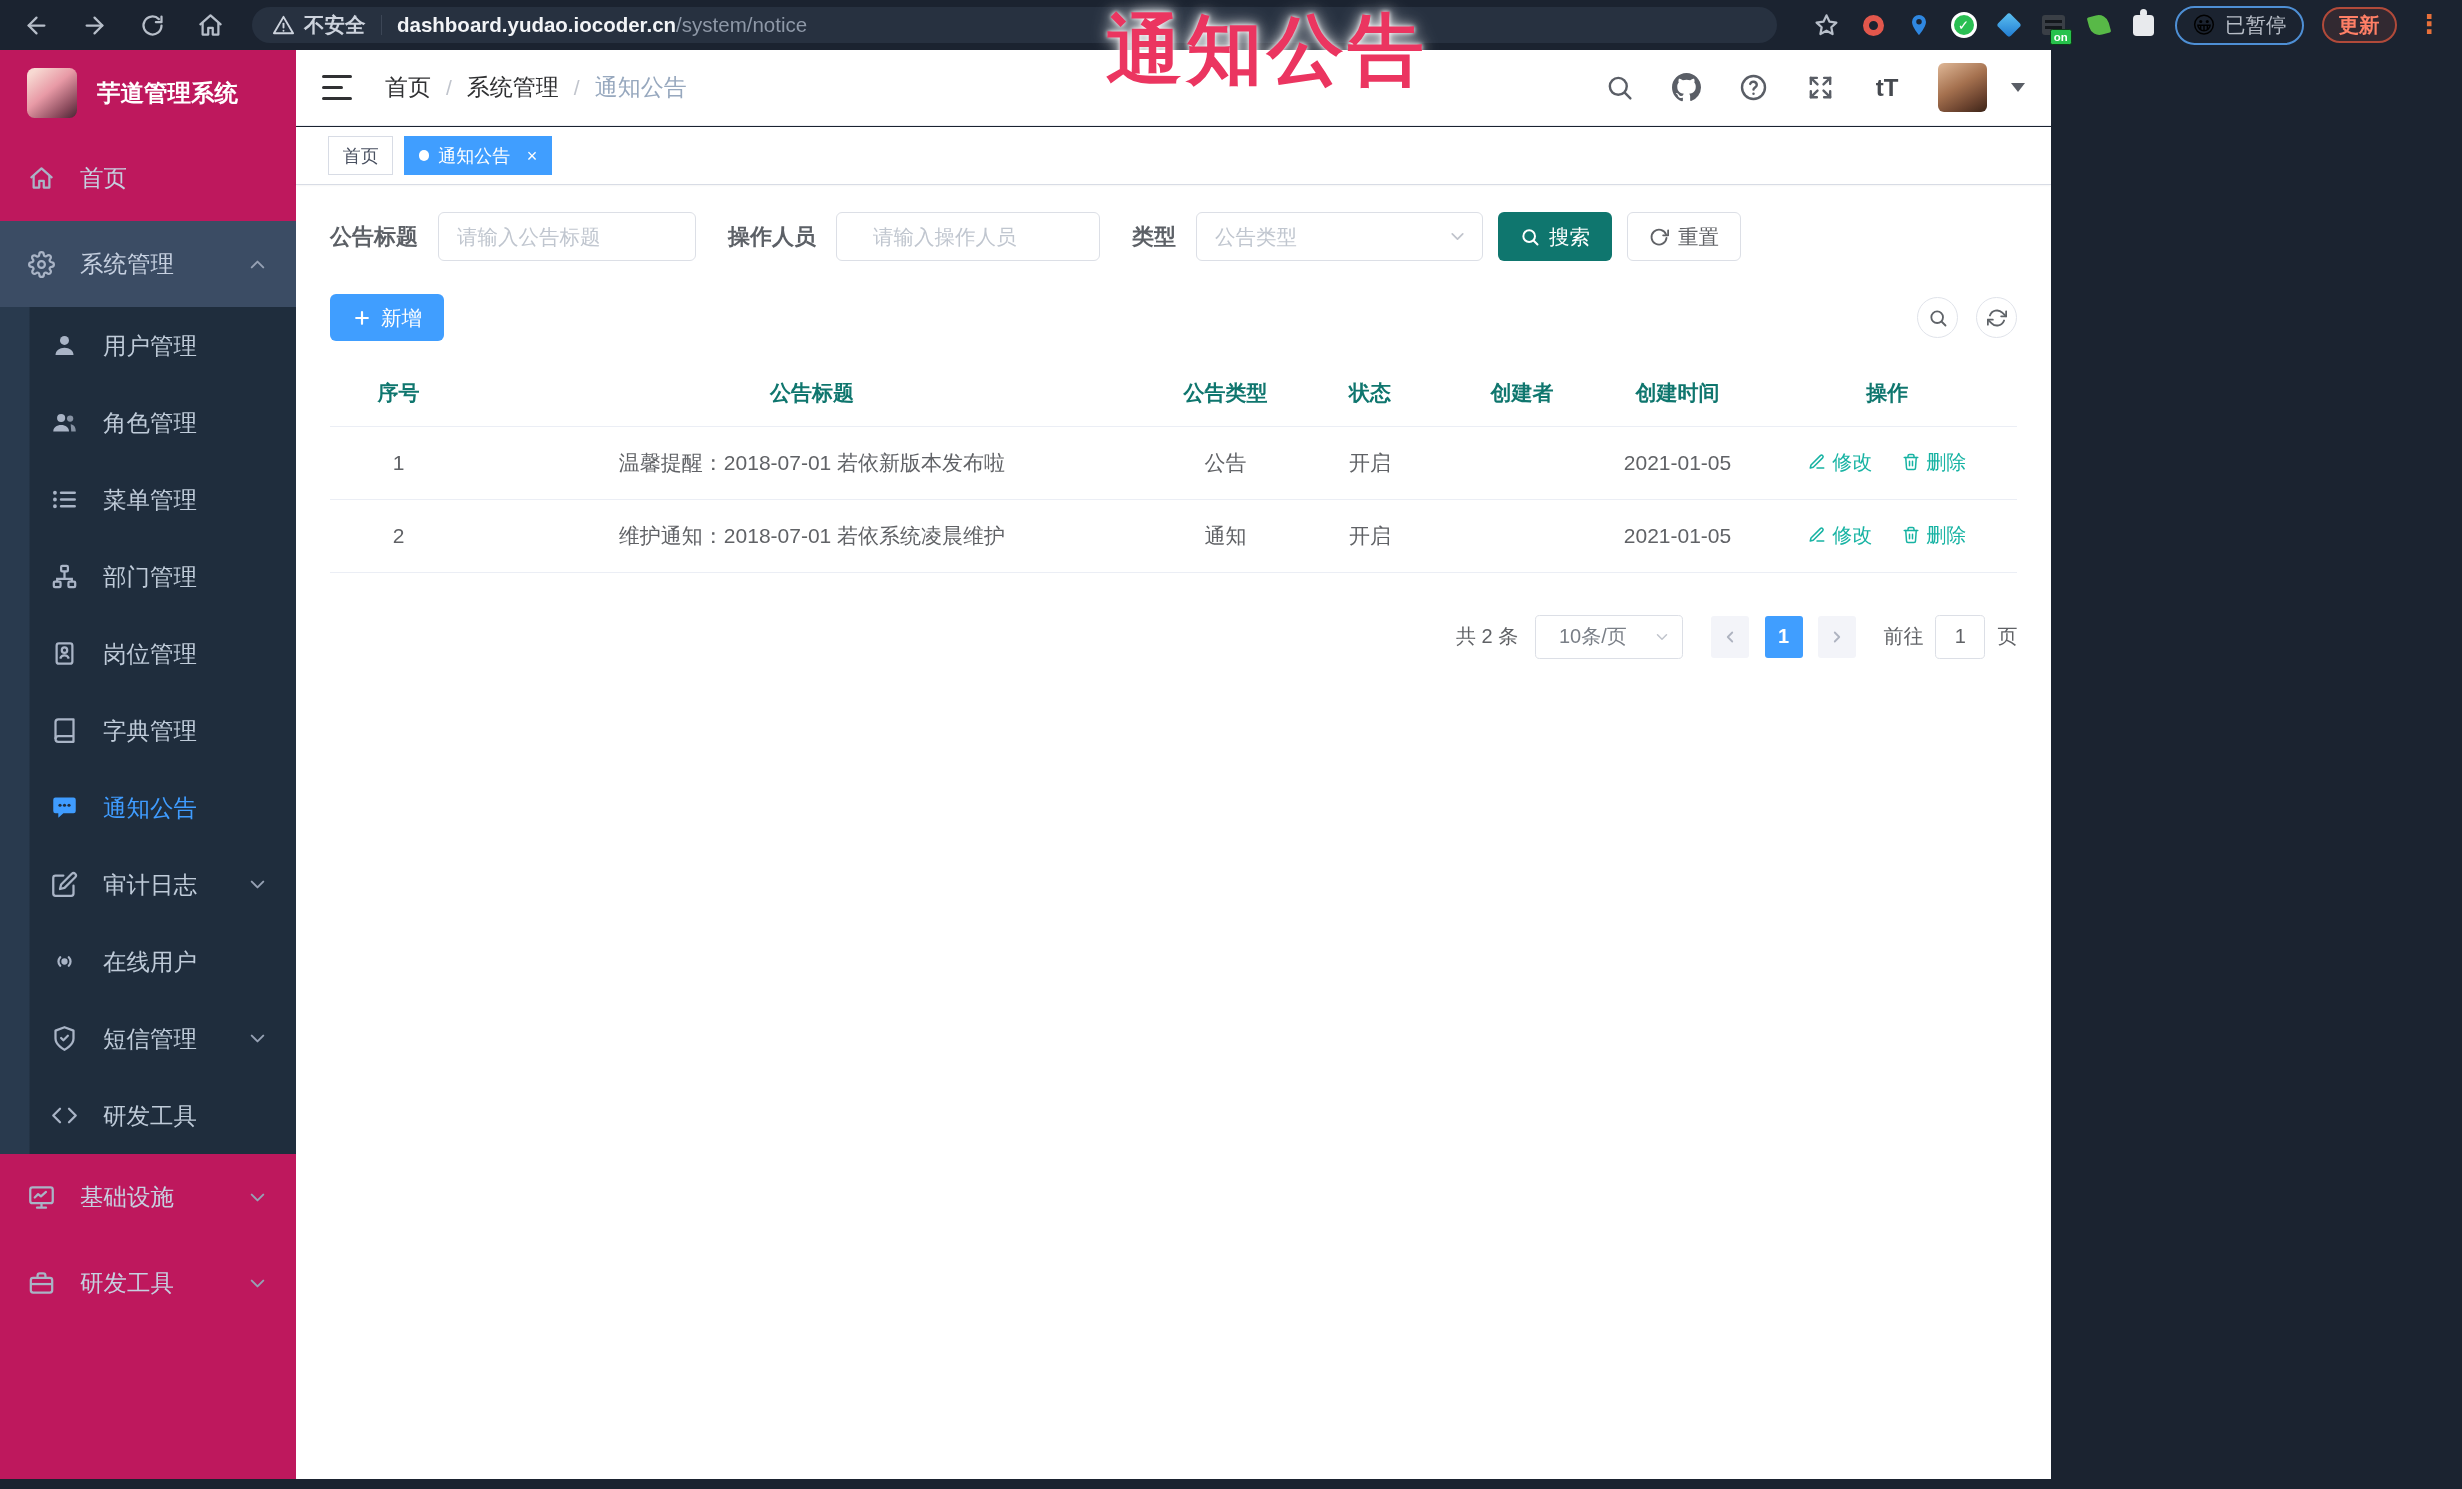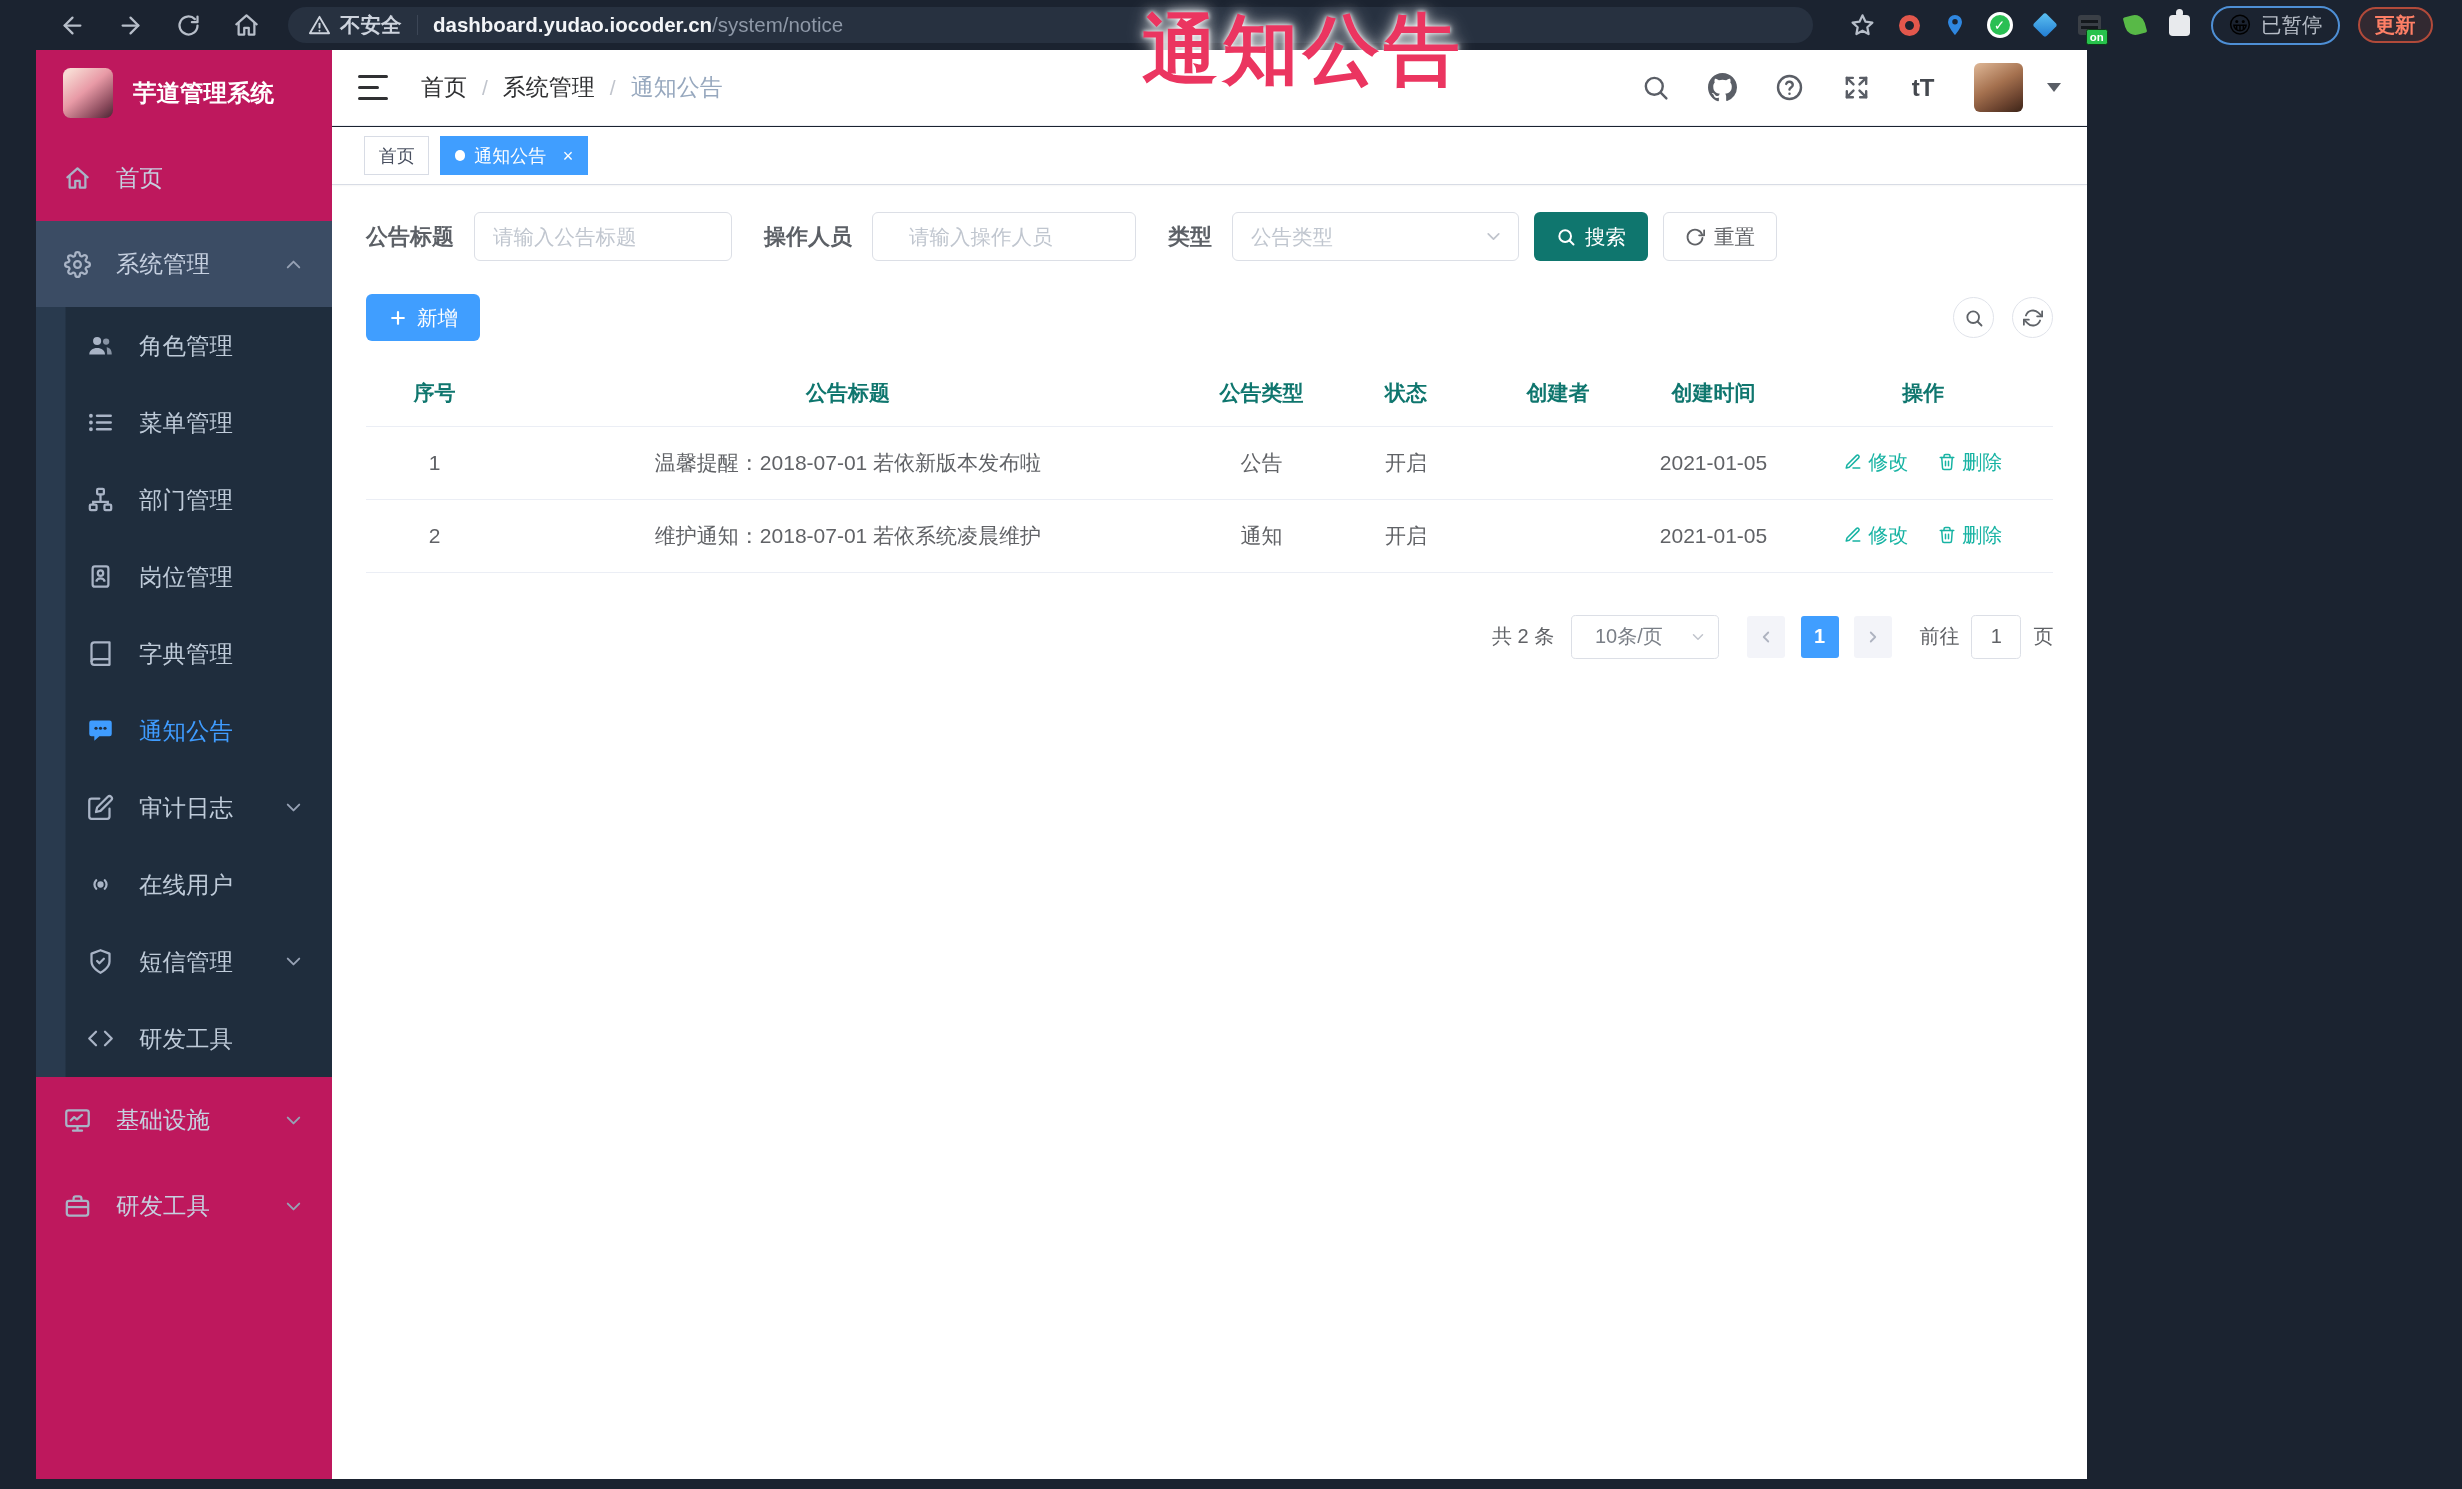--- a/index.html
+++ b/index.html
@@ -1,18 +1,18 @@
 <!DOCTYPE html>
 <html style="font-size:12px"><head>
 <meta charset="utf-8">
 <style>
   * { margin:0; padding:0; box-sizing:border-box; }
   html,body { width:2462px; height:1490px; overflow:hidden; background:#1b2330;
               font-family:"Liberation Sans","DejaVu Sans",sans-serif; }
-  .stage { position:relative; width:2062px; height:1490px;margin-left:36px; }
+  .stage { position:relative; width:2062px; height:1490px; }
 
   
   .browser-bar { position:absolute; left:0; top:0; width:2462px; height:50px;
     background:#1b2330; display:flex; align-items:center; padding:0 20px; z-index:5; }
   .nav-ic { width:32px; height:32px; color:#b7bec9; margin-right:26px; flex:0 0 auto;
     display:flex; align-items:center; justify-content:center; }
   .nav-ic svg { width:27px; height:27px; }
   .addr-pill { height:36px; width:1525px; background:#273140; border-radius:20px;
     display:flex; align-items:center; padding:0 20px; flex:0 0 auto; }
   .warn-ic { width:23px; height:23px; color:#cdd3dd; margin-right:9px; }
@@ -263,20 +263,29 @@
       </span>
       <span class="mi-label">系统管理</span>
       <span class="mi-arrow">
         <svg viewBox="0 0 24 24" fill="none" stroke="currentColor" stroke-width="2" stroke-linecap="round" stroke-linejoin="round">
             <path d="M6 15l6-6 6 6"></path>
           </svg>
       </span>
     </div>
 
     <div class="submenu">
+      <div class="menu-item menu-sub">
+        <span class="mi-icon">
+          <svg viewBox="0 0 24 24" fill="currentColor">
+              <circle cx="12" cy="7.5" r="4"></circle>
+              <path d="M4 20.5c0-4 3.6-6.5 8-6.5s8 2.5 8 6.5z"></path>
+            </svg>
+        </span>
+        <span class="mi-label">用户管理</span>
+      </div>
       <div class="menu-item menu-sub">
         <span class="mi-icon">
           <svg viewBox="0 0 24 24" fill="currentColor">
               <circle cx="9" cy="8" r="3.6"></circle>
               <path d="M2 20c0-3.6 3.1-5.8 7-5.8s7 2.2 7 5.8z"></path>
               <circle cx="17" cy="8.5" r="2.8" opacity=".75"></circle>
               <path d="M17.5 13.5c2.7.4 4.5 2.2 4.5 6.5h-4" opacity=".75"></path>
             </svg>
         </span>
         <span class="mi-label">角色管理</span>

